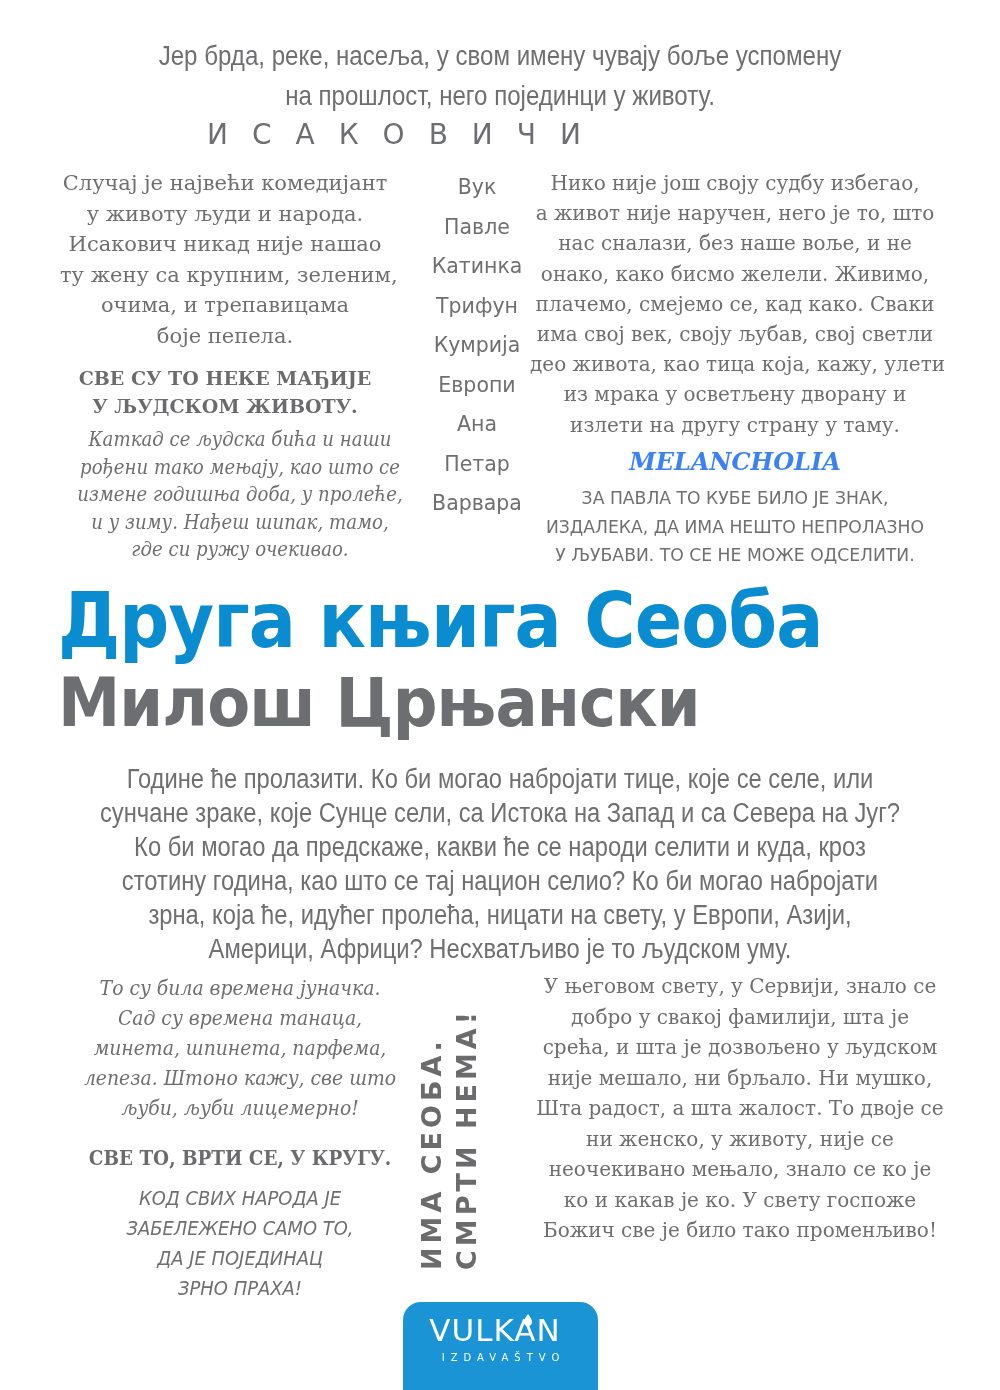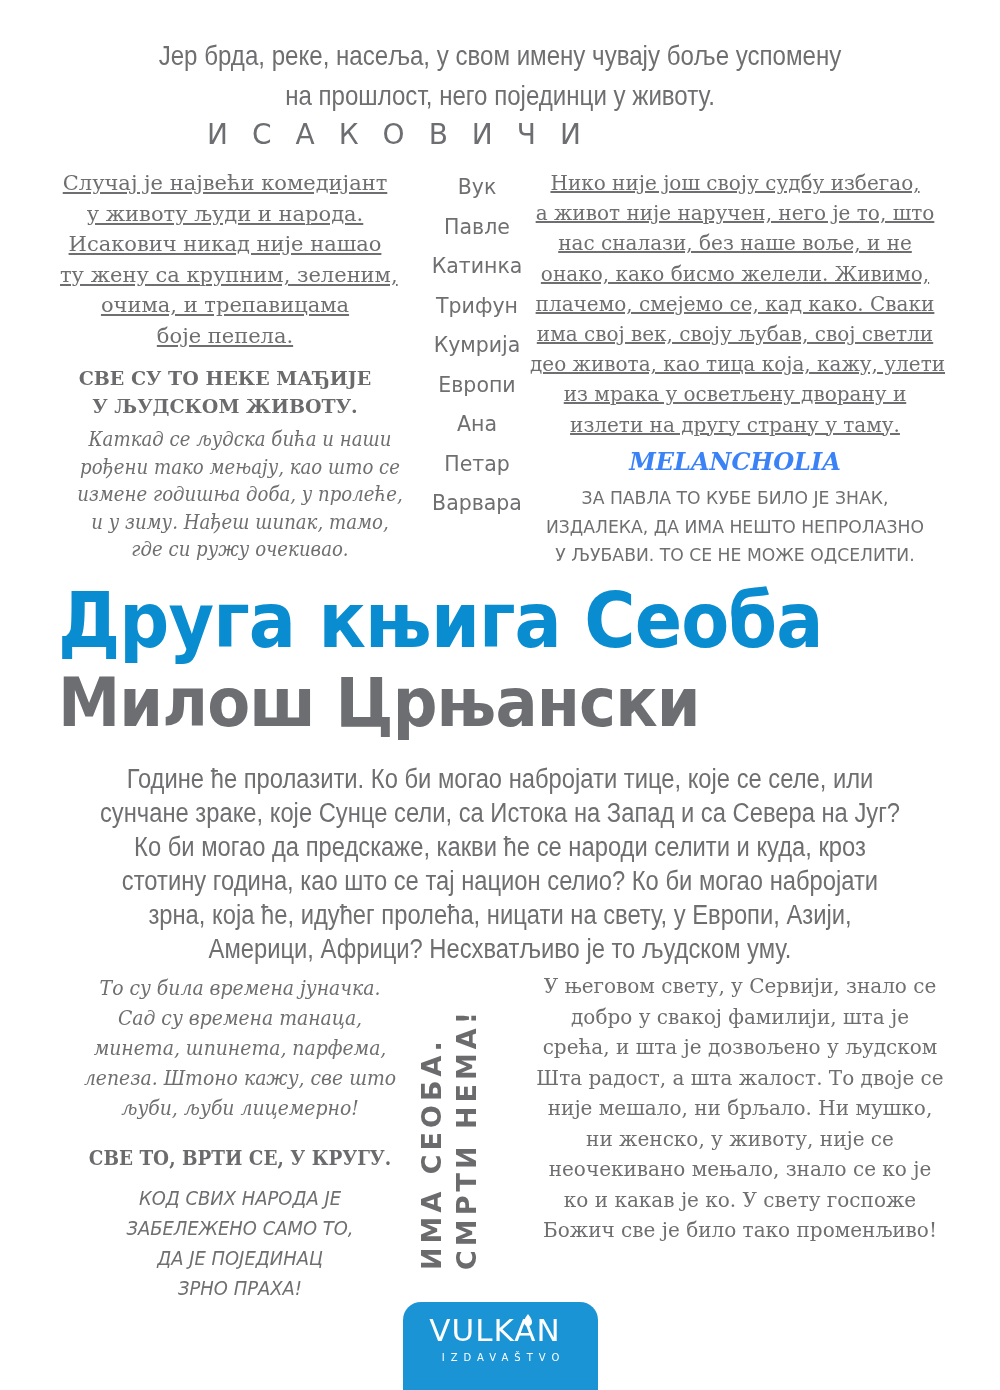--- a/index.html
+++ b/index.html
@@ -38,21 +38,21 @@
       color: #6d6e71;
       text-indent: 20px;
     }
 
     .col-text {
       font-family: "DejaVu Serif", serif;
       font-size: 21px;
       line-height: 30.5px;
       color: #6f6f71;
     }
-    .col-text .line { display: block; white-space: nowrap; text-decoration: underline; }
+    .col-text .line { display: block; white-space: nowrap; }
 
     .left-top { left: 60px; top: 168px; width: 330px; }
     .left-caps {
       left: 60px; top: 364px; width: 330px;
       font-family: "DejaVu Serif", serif;
       font-weight: bold;
       font-size: 19px;
       line-height: 28px;
       color: #6b6b6d;
     }
@@ -321,22 +321,22 @@
   <div class="vtext">
     <span class="line">ИМА СЕОБА.</span>
     <span class="line">СМРТИ НЕМА!</span>
   </div>
 </div>
 
 <div class="abs bottom-right center">
   <span class="line">У његовом свету, у Сервији, знало се</span>
   <span class="line">добро у свакој фамилији, шта је</span>
   <span class="line">срећа, и шта је дозвољено у људском</span>
+  <span class="line">није мешало, ни брљало. Ни мушко,</span>
   <span class="line">Шта радост, а шта жалост. То двоје се</span>
-  <span class="line">није мешало, ни брљало. Ни мушко,</span>
   <span class="line">ни женско, у животу, није се</span>
   <span class="line">неочекивано мењало, знало се ко је</span>
   <span class="line">ко и какав је ко. У свету госпоже</span>
   <span class="line">Божич све је било тако променљиво!</span>
 </div>
 
 <div class="abs logo">
   <div class="logo-word">VULKAN</div>
   <svg class="flame" viewBox="0 0 10 12">
     <path d="M5 0 C7 3 9 5 9 8 A4 4 0 0 1 1 8 C1 5 3 3 5 0 Z" fill="#ffffff"></path>

